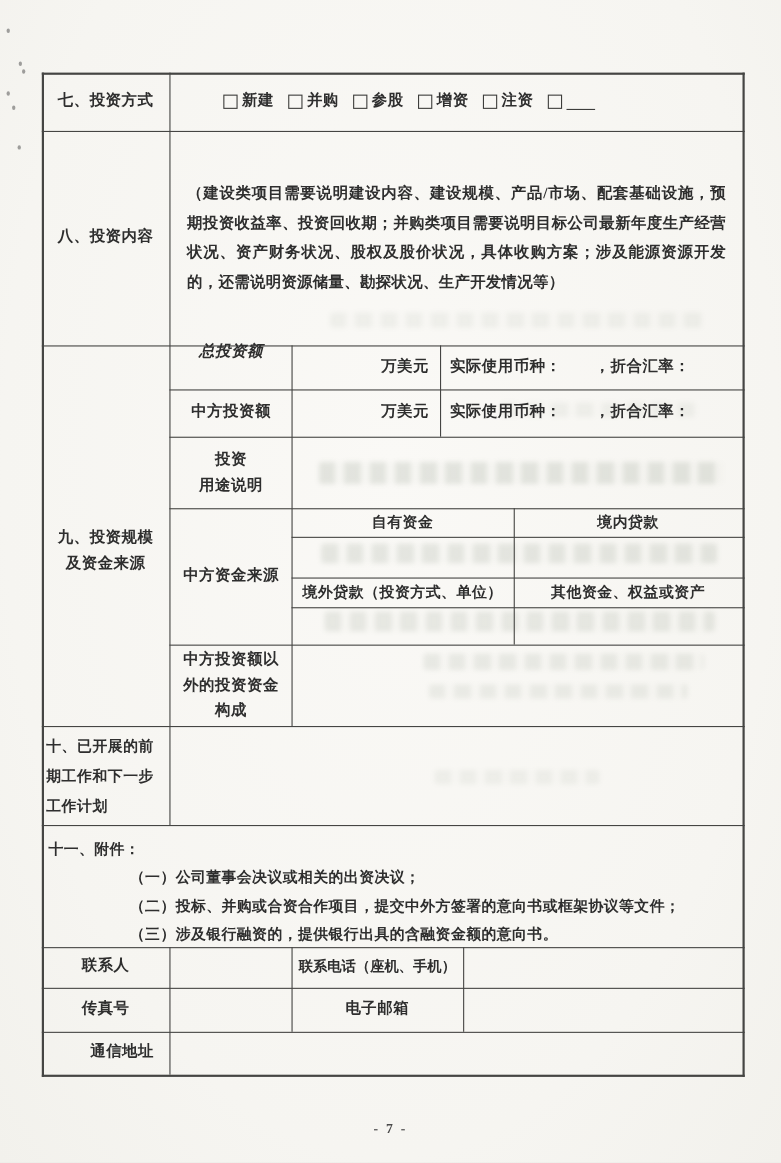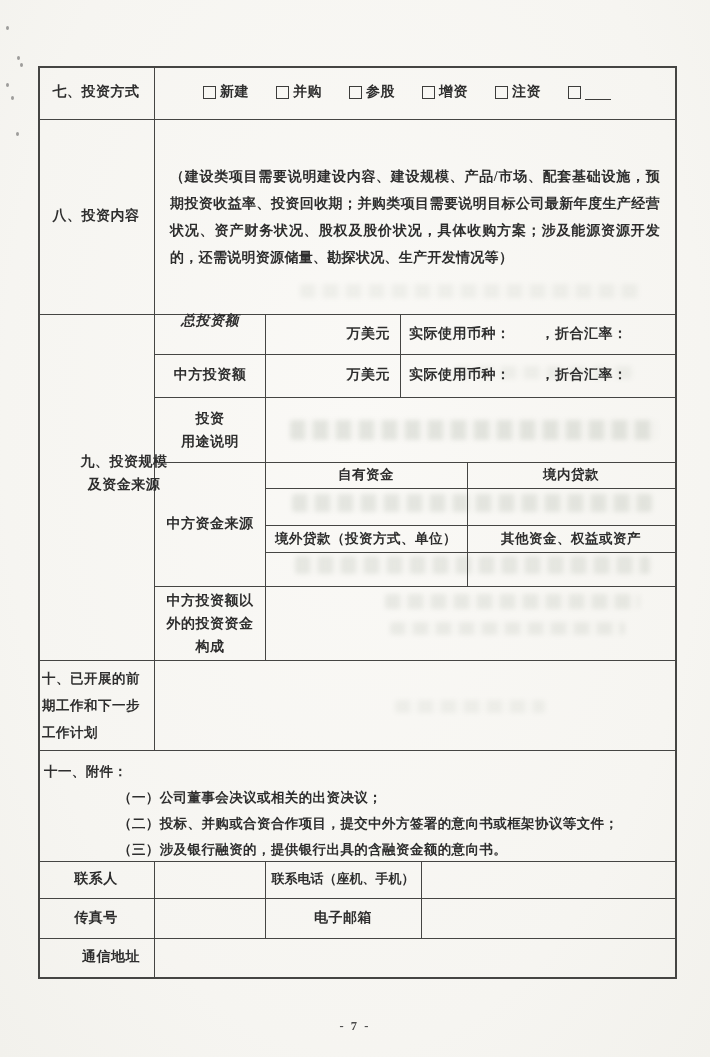--- a/index.html
+++ b/index.html
@@ -24,21 +24,21 @@
   .left{justify-content:flex-start;}
   .right{justify-content:flex-end;}
   .preline{white-space:pre-line;text-align:center;}
   .tl{text-align:left;}
   .small{font-size:13.5px;}
   .note{
     font-size:14px;line-height:27px;text-align:justify;
     padding:0 15px;letter-spacing:.3px;
   }
   
-  .cb-row{gap:27px;padding-left:48px;text-align:right;}
+  .cb-row{gap:13px;padding-left:48px;text-align:right;}
   .cb-item{display:flex;align-items:center;cursor:default;}
   .cb-box{display:inline-block;width:11px;height:11px;border:1.5px solid #3d3d3b;margin-right:4px;flex:none;background:transparent;}
   .blank-line{display:inline-block;width:26px;height:13px;border-bottom:1.5px solid #3d3d3b;}
   
   .gap30{display:inline-block;width:30px;}
   
   .attach{position:absolute;left:38px;top:750px;width:638px;height:110px;box-sizing:border-box;padding-top:9px;font-size:13.5px;font-weight:600;letter-spacing:.4px;}
   .attach .ttl{padding-left:6px;line-height:26px;}
   .attach .itm{margin-left:80px;line-height:26px;}
   
@@ -122,21 +122,21 @@
       </span>
     <span class="cb-item">
         <span class="cb-box"></span>
         <span class="blank-line"></span>
       </span>
   </div>
 
   <div class="cell" style="left:38px;top:119px;width:116px;height:195px;">八、投资内容</div>
   <div class="cell note" style="left:155px;top:119px;width:520px;height:195px;">（建设类项目需要说明建设内容、建设规模、产品/市场、配套基础设施，预期投资收益率、投资回收期；并购类项目需要说明目标公司最新年度生产经营状况、资产财务状况、股权及股价状况，具体收购方案；涉及能源资源开发的，还需说明资源储量、勘探状况、生产开发情况等）</div>
 
-  <div class="cell preline" style="left:38px;top:300px;width:116px;height:346px;line-height:23px;margin-left:28px;">九、投资规模
+  <div class="cell preline" style="left:38px;top:328px;width:116px;height:346px;line-height:23px;">九、投资规模
 及资金来源</div>
 
   <div class="cell" style="left:155px;top:301px;width:110px;height:40px;font-style:italic;">总投资额</div>
   <div class="cell right" style="left:265px;top:314px;width:135px;height:40px;padding-right:10px;">
       <span>万美元</span>
     </div>
   <div class="cell left" style="left:400px;top:314px;width:275px;height:40px;padding-left:9px;">
     <span>实际使用币种：</span>
       <span class="gap30"></span>
       <span>，折合汇率：</span>

